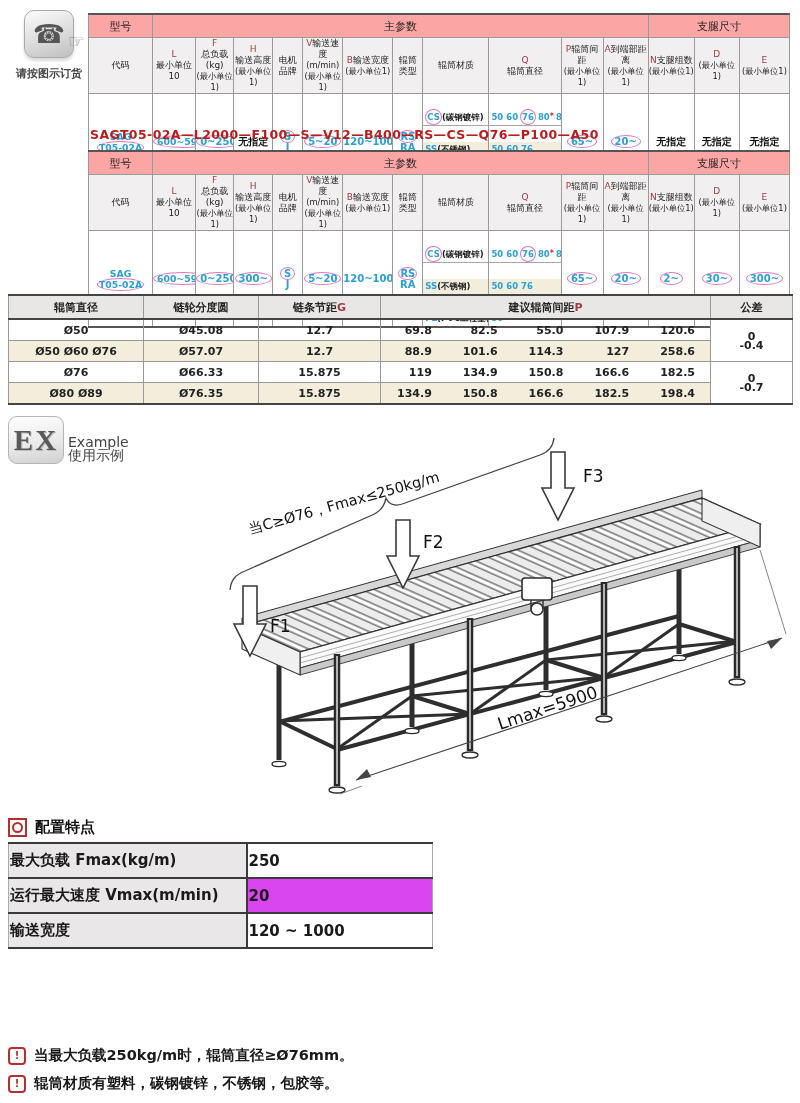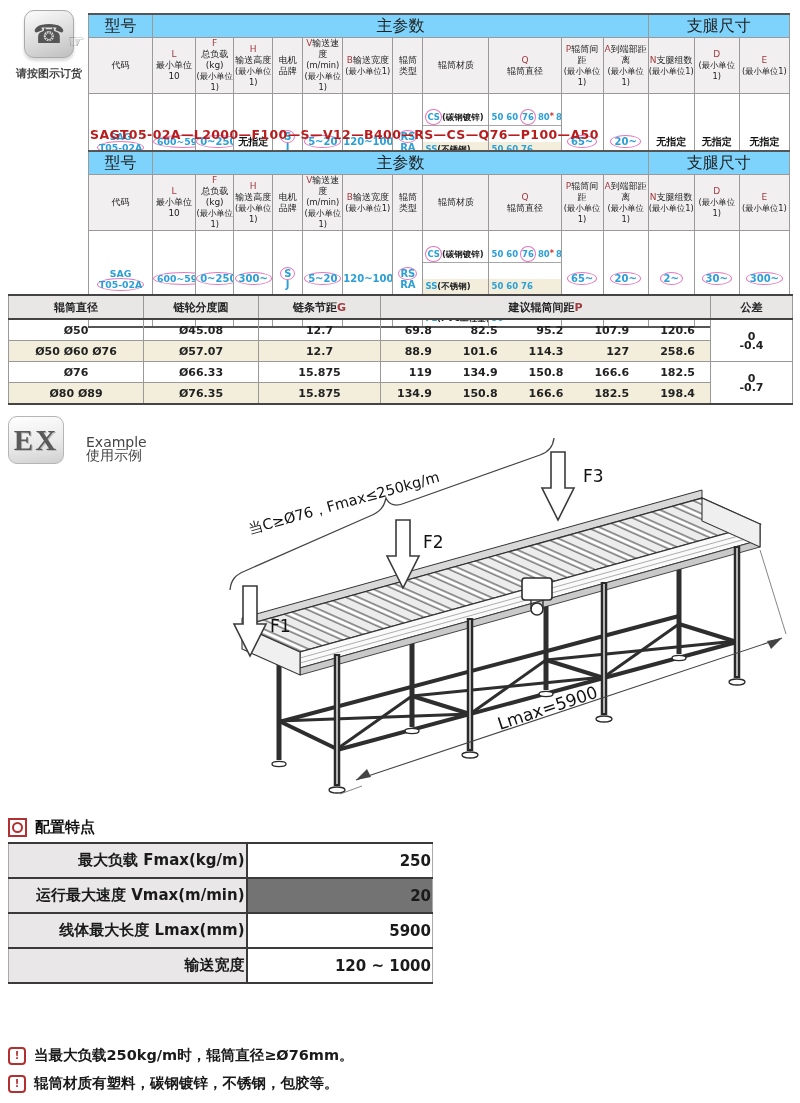--- a/index.html
+++ b/index.html
@@ -12,21 +12,21 @@
              background:linear-gradient(160deg,#fcfcfc 0%,#dcdcdc 55%,#bfbfbf 100%);
              display:flex;align-items:center;justify-content:center;font-size:26px;color:#555;
              box-shadow:0 3px 3px rgba(0,0,0,.15);}
   .finger{position:absolute;left:62px;top:20px;font-size:19px;color:#888;}
   .phone-caption{margin-top:8px;font-size:11px;font-weight:bold;color:#444;white-space:nowrap;}
 
   
   .ptable{border-collapse:collapse;table-layout:fixed;width:702px;background:#fff;
           border-top:2px solid #555;border-bottom:2px solid #555;}
   .ptable td{border:1px solid #9a9a9a;text-align:center;vertical-align:middle;padding:0;overflow:hidden;}
-  .ptable .grp td{background:#7dd3fc;font-size:16px;height:22px;color:#222;}
+  .ptable .grp td{background:#fca5a5;font-size:11px;height:22px;color:#222;}
   .ptable .hd td{background:#f1efef;font-size:9px;line-height:11px;height:38px;color:#222;}
   .ptable .hd .sm{font-size:8.3px;}
   .ptable .dt td{height:47px;font-size:10px;color:#2b9fd6;font-weight:600;}
   .red{color:#a03c40;}
   .blue{color:#2b9fd6;}
   .plain{color:#111;font-weight:bold;font-size:10px;}
   .oval{display:inline-block;border:1.5px solid #e276be;border-radius:50%;padding:0 3px;margin:-2px 0;}
   .mrow,.qrow{height:15px;line-height:14px;text-align:left;font-size:8.5px;padding:0 2px;
               border-bottom:1px solid #a8a8a8;white-space:nowrap;color:#222;margin-top:16px;}
   .mrow:last-child,.qrow:last-child{border-bottom:none;}
@@ -42,39 +42,39 @@
   .stable td,.stable th{border:1px solid #999;font-size:11px;color:#222;text-align:center;padding:0;}
   .stable .hrow th{background:#e9e6e6;height:22px;font-weight:bold;border-bottom:2px solid #444;}
   .stable .drow td{height:20px;font-weight:600;}
   .stable .cream td{background:#f3eedc;}
   .stable .cream .pv span{background:transparent;}
   .pv{display:flex;width:100%;}
   .pv span{flex:1;text-align:right;padding-right:15px;}
   .tol{font-size:8.5px;line-height:9px;font-weight:600;background:#fff;}
 
   
-  .ex-block{position:absolute;left:8px;top:416px;display:flex;align-items:flex-end;gap:22px;justify-content:flex-end;}
+  .ex-block{position:absolute;left:8px;top:416px;display:flex;align-items:flex-end;gap:4px;justify-content:flex-end;}
   .ex-logo{width:54px;height:46px;border:1px solid #b5b5b5;border-radius:9px;
            background:linear-gradient(170deg,#ffffff 0%,#e8e8e8 60%,#cfcfcf 100%);
            display:flex;align-items:center;justify-content:center;
            font-family:"Liberation Serif","DejaVu Serif",serif;font-size:29px;font-weight:bold;
            color:#5a5a5a;letter-spacing:2px;text-shadow:1px 1px 0 #bbb;}
   .ex-text{font-size:14px;color:#444;line-height:13px;padding-bottom:2px;}
 
   
   .feat-title{position:absolute;left:8px;top:818px;display:flex;align-items:center;gap:8px;
               font-size:15px;font-weight:bold;color:#111;}
   .feat-icon{width:15px;height:15px;border:2px solid #b23030;display:flex;align-items:center;justify-content:center;}
   .feat-icon i{display:block;width:7px;height:7px;border:2px solid #b23030;border-radius:50%;}
   .ctable{border-collapse:collapse;table-layout:fixed;width:424px;border-bottom:2px solid #3a3a3a;}
   .ctable td{border-left:1px solid #aaa;border-right:1px solid #aaa;border-top:2px solid #3a3a3a;
-             height:31px;font-size:15px;text-align:right;color:#1a1a1a;}
+             height:31px;font-size:15px;text-align:left;color:#1a1a1a;}
   .ctable .lab{background:#e9e7e7;font-weight:bold;border-right:2px solid #3a3a3a;}
   .ctable .val{font-weight:600;}
-  .ctable .cr{background:#737373;}
+  .ctable .cr{background:#d946ef;}
 
   
   .note{position:absolute;left:8px;display:flex;align-items:center;gap:8px;
         font-size:14.5px;font-weight:bold;color:#1a1a1a;}
   .note-icon{flex:0 0 auto;width:14px;height:14px;border:2px solid #b23030;border-radius:4px;
              color:#b23030;font-size:10px;font-weight:bold;display:flex;align-items:center;justify-content:center;}
 
   svg text{font-family:"DejaVu Sans","Liberation Sans",sans-serif;}
 </style>
 </head>
@@ -300,21 +300,21 @@
       <th>公差</th>
     </tr>
     <tr class="drow">
       <td>Ø50</td>
       <td>Ø45.08</td>
       <td>12.7</td>
       <td>
             <div class="pv">
               <span>69.8</span>
               <span>82.5</span>
-              <span>95.2</span>
+              <span>55.0</span>
               <span>107.9</span>
               <span>120.6</span>
             </div>
           </td>
       <td class="tol" rowspan="2">
             <div>0</div>
             <div>-0.4</div>
           </td>
     </tr>
     <tr class="drow cream">
@@ -482,24 +482,20 @@
     <tbody>
         <tr>
           <td class="lab">最大负载 Fmax(kg/m)</td>
           <td class="val">250</td>
         </tr>
     <tr>
           <td class="lab">运行最大速度 Vmax(m/min)</td>
           <td class="val cr">20</td>
         </tr>
     <tr>
-          <td class="lab">线体最大长度 Lmax(mm)</td>
-          <td class="val">5900</td>
-        </tr>
-    <tr>
           <td class="lab">输送宽度</td>
           <td class="val">120 ~ 1000</td>
         </tr>
   </tbody>
     </table>
 
   <div class="note" style="top:1046px">
     <span class="note-icon">!</span>
     <span>当最大负载250kg/m时，辊筒直径≥Ø76mm。</span>
   </div>

